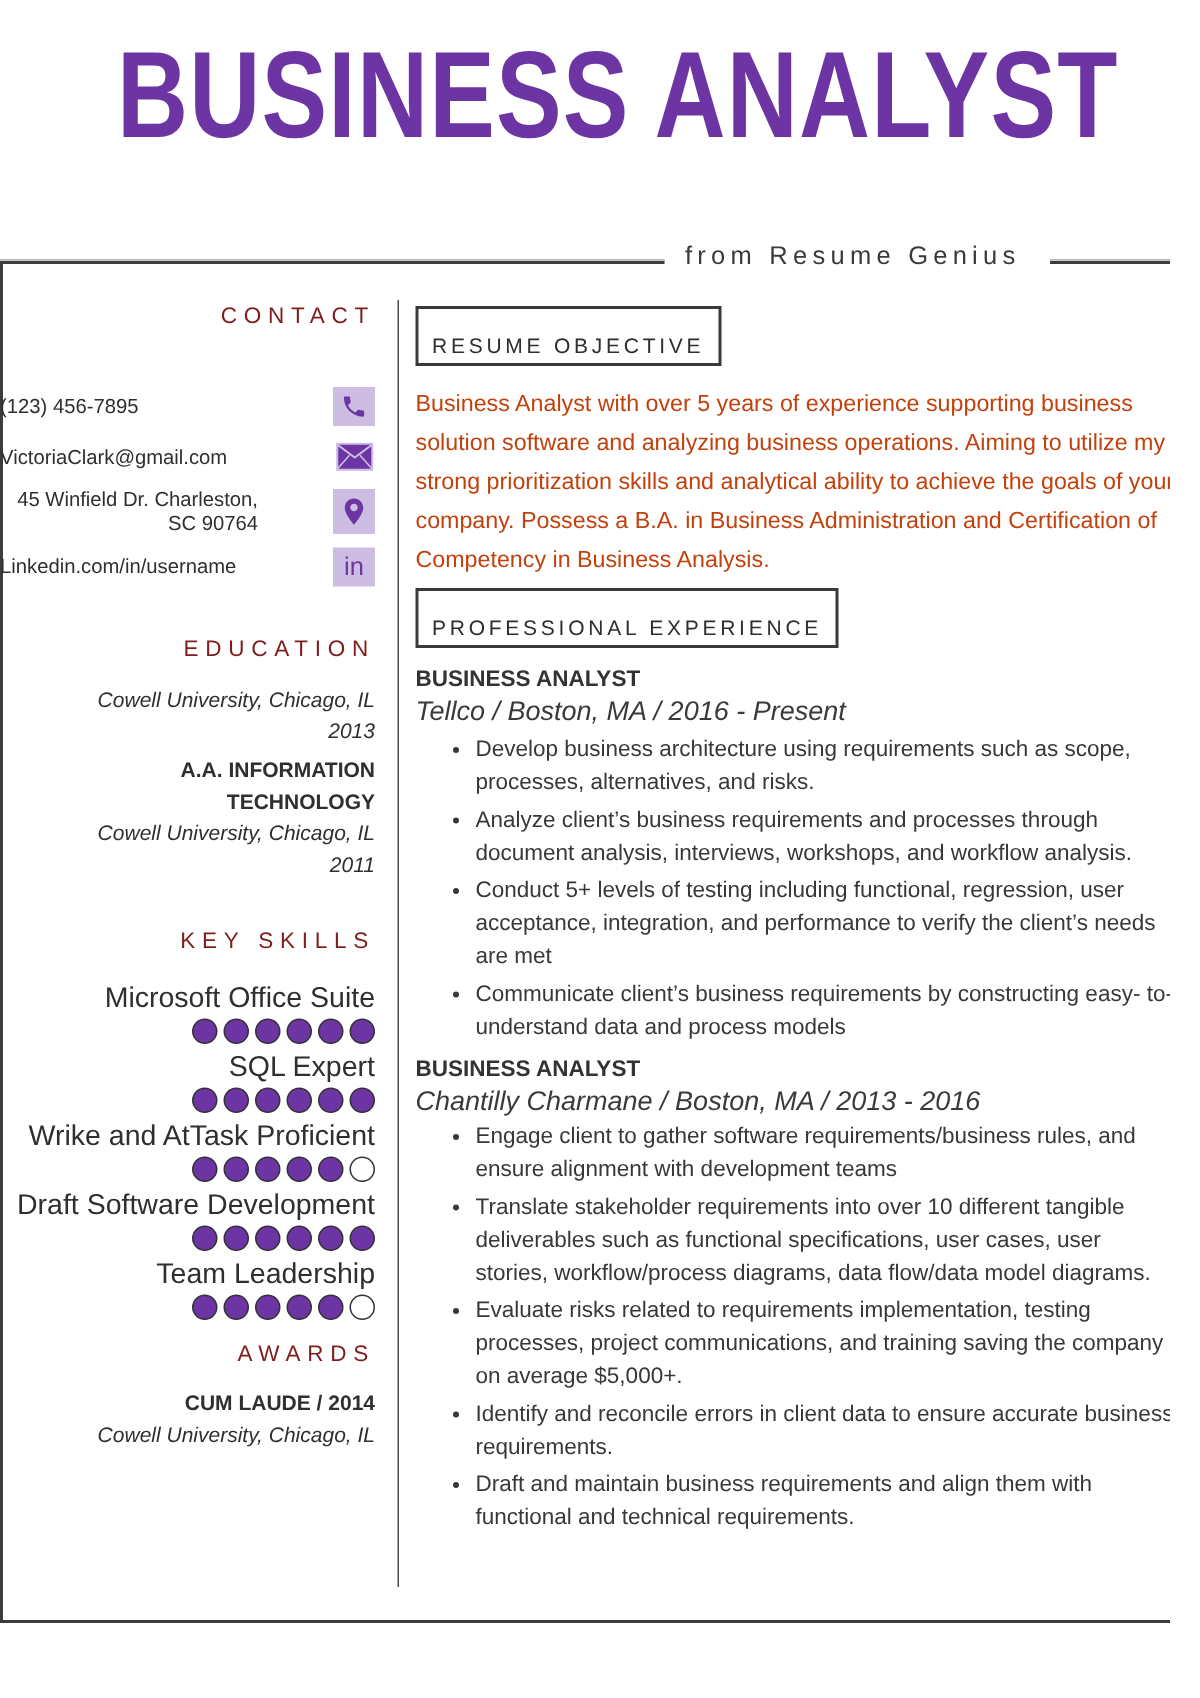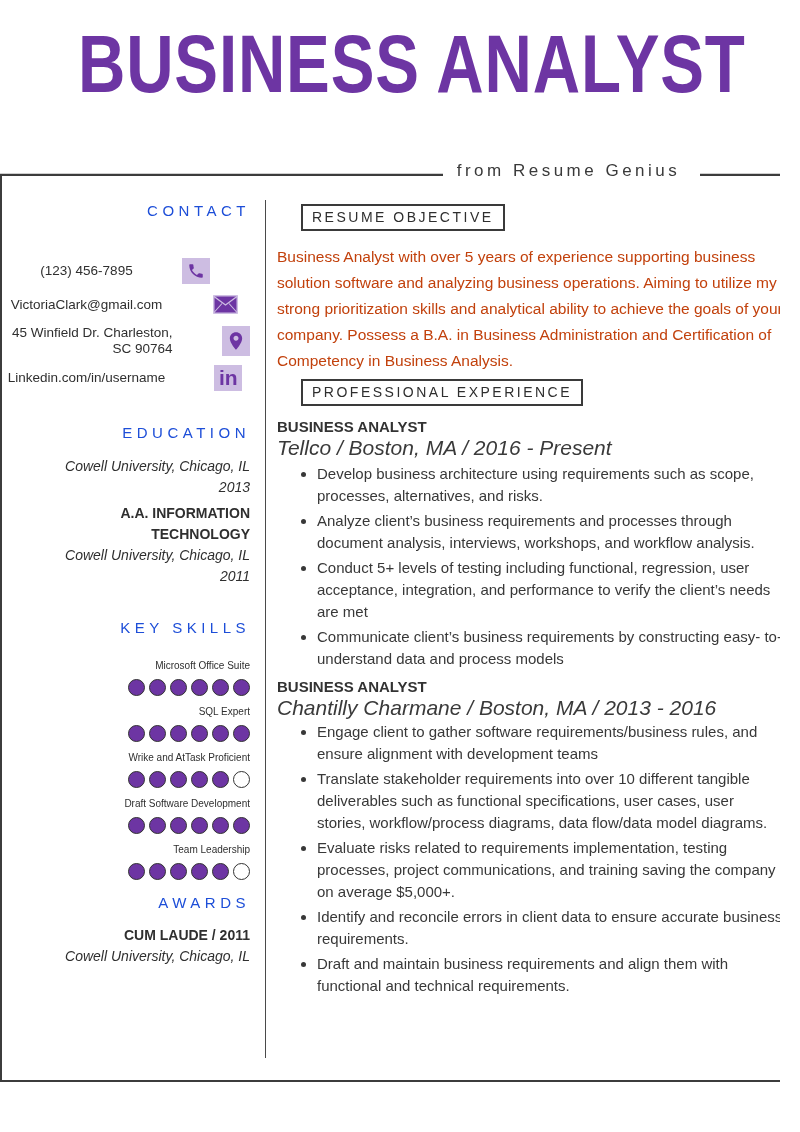--- a/index.html
+++ b/index.html
@@ -17,57 +17,57 @@
   .tagline{position:absolute;top:161px;left:440px;width:257px;text-align:center;
            font-size:17px;letter-spacing:3.5px;color:#3a3a3a;white-space:nowrap;}
 
   
   .frame{position:absolute;top:175px;left:0;width:796px;height:905px;
          border-left:2px solid #3c3c3c;border-right:2px solid #3c3c3c;border-bottom:2px solid #3c3c3c;}
   .col-divider{position:absolute;top:200px;left:265px;width:1px;height:858px;background:#4a4a4a;}
 
   
   .sidebar{position:absolute;top:202px;left:0;width:250px;text-align:right;}
-  .side-heading{font-size:15px;letter-spacing:4.5px;color:#1d4ed8;font-weight:500;line-height:18px;}
+  .side-heading{font-size:15px;letter-spacing:4.5px;color:#7f1d1d;font-weight:500;line-height:18px;}
   .contact-rows{margin-top:37px;}
-  .c-row{display:flex;justify-content:center;align-items:center;margin-bottom:7px;min-height:27px;gap:40px;}
+  .c-row{display:flex;justify-content:space-between;align-items:center;margin-bottom:7px;min-height:27px;gap:40px;}
   .c-text{font-size:13.5px;line-height:16px;color:#2f2f2f;max-width:172px;}
   .icon-cell{width:28px;height:26px;margin-left:9px;flex:0 0 28px;display:flex;
              align-items:center;justify-content:center;}
   .icon-bg{background:var(--purple-light);}
-  .li-text{font-weight:bold;font-size:21px;color:var(--purple);line-height:1;letter-spacing:0;}
+  .li-text{font-weight:normal;font-size:17px;color:var(--purple);line-height:1;letter-spacing:0;}
 
   .edu-heading{margin-top:33px;}
   .edu{margin-top:14px;}
   .edu-degree{font-size:14px;font-weight:bold;line-height:21px;color:#2f2f2f;}
   .edu-school,.edu-year{font-size:14px;font-style:italic;line-height:21px;color:#2f2f2f;}
   .edu + .edu{margin-top:5px;padding-left:43px;}
 
   .skills-heading{margin-top:32px;}
   .skills{margin-top:19px;}
   .skill{margin-bottom:6px;}
-  .skill-label{font-size:10px;line-height:20px;color:#2f2f2f;margin-bottom:3px;}
+  .skill-label{font-size:19px;line-height:20px;color:#2f2f2f;margin-bottom:3px;}
   .skill-dots{display:flex;justify-content:flex-end;gap:4px;}
   .dot{width:15px;height:15px;border:1.5px solid #333;border-radius:50%;background:#fff;}
   .dot.filled{background:var(--purple);}
 
   .awards-heading{margin-top:14px;}
   .award-title{margin-top:13px;font-size:14px;font-weight:bold;line-height:21px;color:#2f2f2f;}
   .award-school{font-size:14px;font-style:italic;line-height:21px;color:#2f2f2f;}
 
   
   .main{position:absolute;top:204px;left:277px;width:508px;}
-  .sec-box{display:inline-block;border:2px solid #3a3a3a;padding:3px 9px 4px 9px;
-           font-size:14px;letter-spacing:2.5px;color:#2e2e2e;font-weight:500;margin-left:24px;}
+  .sec-box{display:inline-block;border:2px solid #3a3a3a;padding:16px 9px 4px 9px;
+           font-size:14px;letter-spacing:2.5px;color:#2e2e2e;font-weight:500;}
   .objective-text{margin-top:13px;font-size:15.5px;line-height:26px;color:#c2410c;}
   .exp-box{margin-top:5px;}
   .job{margin-top:11px;}
   .job.second{margin-top:7px;}
   .job-title{font-size:15px;font-weight:bold;line-height:20px;color:#333;}
-  .job-meta{font-size:21px;font-style:italic;line-height:22px;color:#3a3a3a;}
+  .job-meta{font-size:18px;font-style:italic;line-height:22px;color:#3a3a3a;}
   ul.bullets{margin:4px 0 0 0;padding-left:40px;}
   ul.bullets li{font-size:15px;line-height:22px;margin-bottom:3px;color:#383838;}
   ul.bullets.tight{margin-top:2px;}
 </style>
 </head>
 <body>
 
 <div class="page">
 
   <div class="title">BUSINESS ANALYST</div>
@@ -183,21 +183,21 @@
             <span class="dot filled"></span>
             <span class="dot filled"></span>
             <span class="dot filled"></span>
             <span class="dot filled"></span>
             <span class="dot"></span>
           </div>
       </div>
     </div>
 
     <div class="side-heading awards-heading">AWARDS</div>
-    <div class="award-title">CUM LAUDE / 2011</div>
+    <div class="award-title">CUM LAUDE / 2014</div>
     <div class="award-school">Cowell University, Chicago, IL</div>
   </div>
 
   <div class="main">
 
     <div class="sec-box">RESUME OBJECTIVE</div>
     <div class="objective-text">Business Analyst with over 5 years of experience supporting business solution software and analyzing business operations. Aiming to utilize my strong prioritization skills and analytical ability to achieve the goals of your company. Possess a B.A. in Business Administration and Certification of Competency in Business Analysis.</div>
 
     <div class="sec-box exp-box">PROFESSIONAL EXPERIENCE</div>
 

